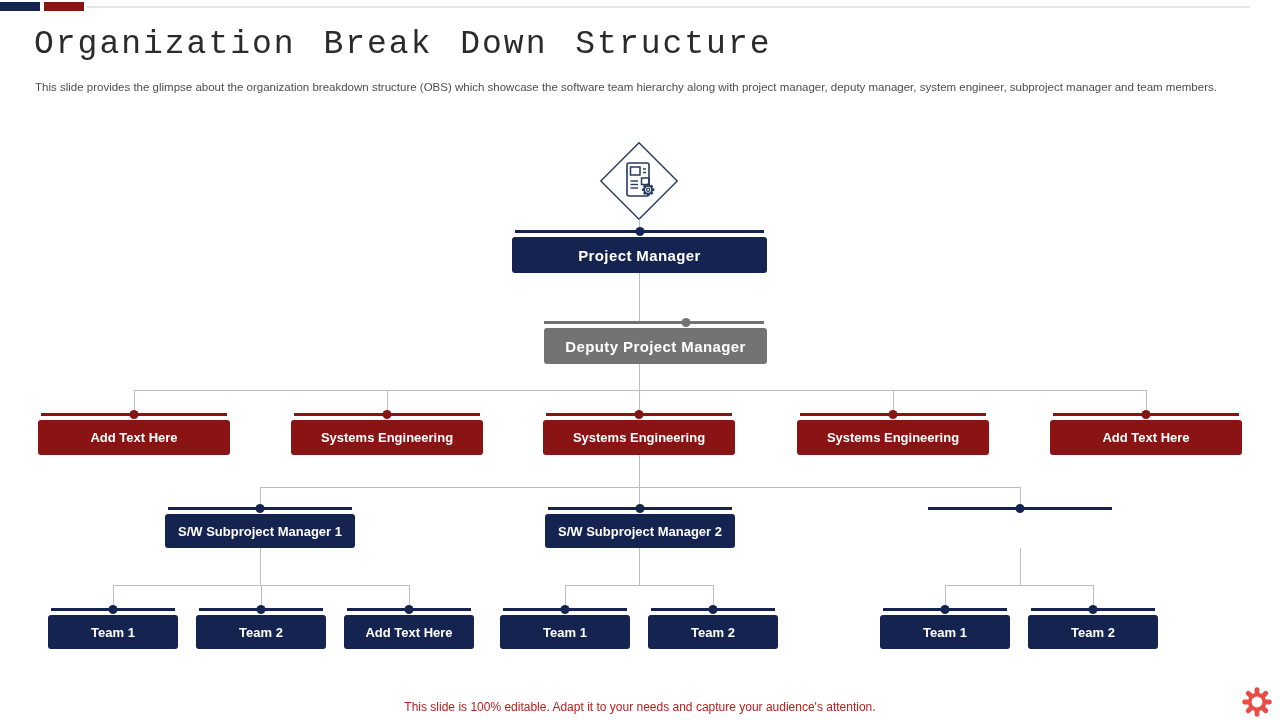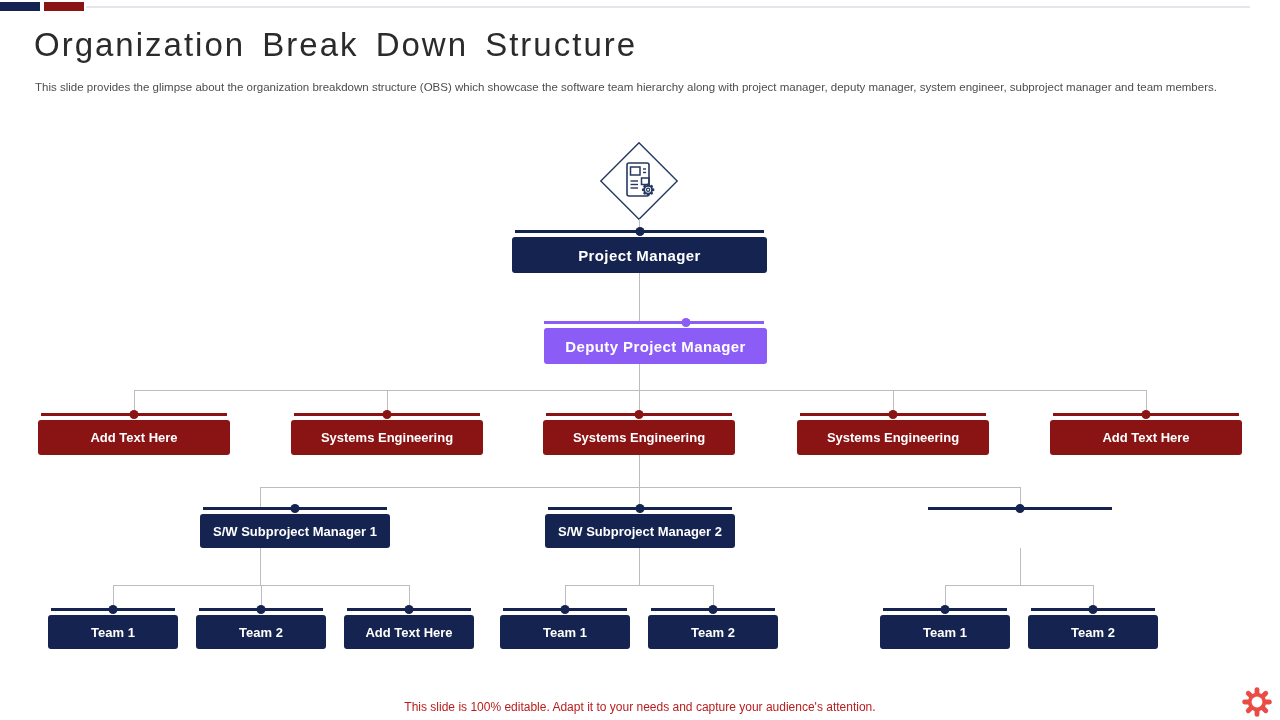--- a/index.html
+++ b/index.html
@@ -8,41 +8,41 @@
     font-family:"Liberation Sans", sans-serif; overflow:hidden;
   }
   
   .accent-navy { position:absolute; left:0; top:2px; width:40px; height:9px; background:#14234f; }
   .accent-red  { position:absolute; left:44px; top:2px; width:40px; height:9px; background:#8a1414; }
   .accent-line { position:absolute; left:86px; top:6px; width:1164px; height:2px; background:#e3e6ea; }
 
   .title {
     position:absolute; left:34px; top:26px; width:1000px;
     font-size:33px; font-weight:400; color:#2b2b2b;
-    letter-spacing:2px; word-spacing:6px;
+    letter-spacing:2px; word-spacing:6px;font-family:Liberation Mono, monospace;
   }
   .description {
     position:absolute; left:35px; top:79px; width:1185px;
     font-size:11.5px; line-height:1.55; color:#4d4d4d;
   }
 
   
   .conn { position:absolute; background:#bdbdbd; }
   .conn-v { width:1px; }
   .conn-h { height:1px; }
 
   
   .node { position:absolute; }
   .node .bar { position:relative; margin:0 3px; height:3px; }
   .node .dot { position:absolute; left:50%; top:-3px; transform:translateX(-50%);
                width:9px; height:9px; border-radius:50%; }
   .node .box { margin-top:4px; border-radius:3px; color:#ffffff; font-weight:bold;
                display:flex; align-items:center; justify-content:center; text-align:right; }
   .navy .bar, .navy .dot, .navy .box { background:#14234f; }
-  .red .bar,  .red .dot,  .red .box  { background:#8b5cf6;margin-left:32px; }
+  .red .bar,  .red .dot,  .red .box  { background:#737373;margin-left:32px; }
   .maroon .bar, .maroon .dot, .maroon .box { background:#8a1414; }
   .h36 .box { height:36px; font-size:15px; letter-spacing:.4px; }
   .h35 .box { height:35px; font-size:13px; }
   .h34 .box { height:34px; font-size:13px; }
 
   .root-icon { position:absolute; left:597px; top:139px; width:84px; height:84px; }
 
   .footer {
     position:absolute; left:0; top:700px; width:100%; text-align:center;
     font-size:12px; color:#b91c1c;
@@ -164,21 +164,21 @@
   </div>
   <div class="node maroon h35" style="left:1050px; top:413px; width:192px;">
     <div class="bar">
         <span class="dot"></span>
       </div>
     <div class="box">
         <span>Add Text Here</span>
       </div>
   </div>
 
-  <div class="node navy h34" style="left:165px; top:507px; width:190px;margin-left:35px;">
+  <div class="node navy h34" style="left:165px; top:507px; width:190px;">
     <div class="bar">
         <span class="dot"></span>
       </div>
     <div class="box">
         <span>S/W Subproject Manager 1</span>
       </div>
   </div>
   <div class="node navy h34" style="left:545px; top:507px; width:190px;">
     <div class="bar">
         <span class="dot"></span>

